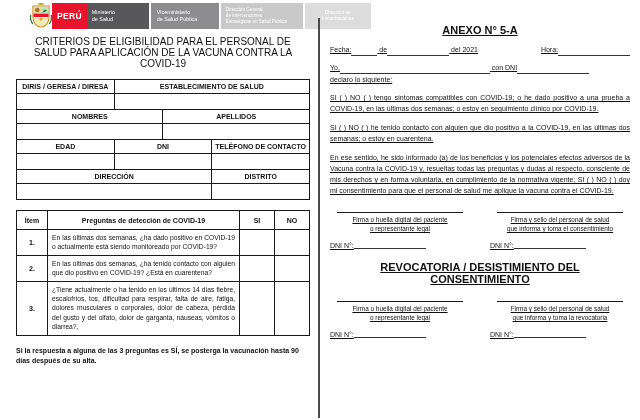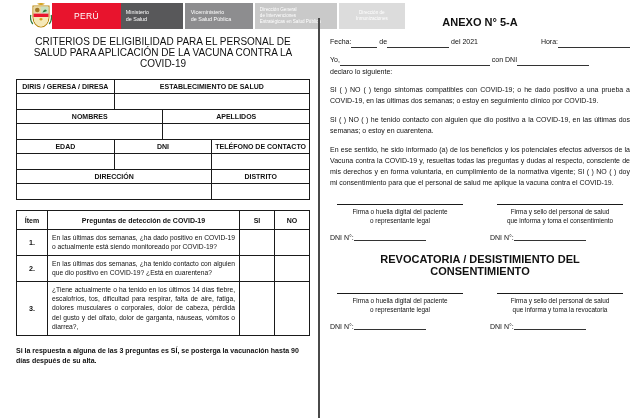--- a/index.html
+++ b/index.html
@@ -34,24 +34,24 @@
   .coat svg { display:block; }
 
   .blk {
     display: flex;
     align-items: center;
     box-sizing: border-box;
   }
   .blk-peru {
     background: #e8142d;
     color: #ffffff;
-    font-weight: normal;
+    font-weight: bold;
     font-size: 8.5px;
     letter-spacing: .3px;
-    padding: 0 22px;
+    padding: 0 5px;
     justify-content: center;
   }
   .blk-minsa {
     background: #58585a;
     color: #ffffff;
     font-size: 5.4px;
     line-height: 7px;
     padding: 0 6px 0 5px;
     width: 62px;
   }
@@ -173,22 +173,23 @@
     font-weight: bold;
     line-height: 10.5px;
     margin-top: 10px;
     width: 292px;
   }
 
   
   .right-panel {
     position: absolute;
     left: 330px;
-    top: 16px;
+    top: 24px;
     width: 300px;
+    text-decoration: underline;
   }
   .anexo5-title {
     text-align: center;
     font-weight: bold;
     font-size: 11px;
     margin: 0 0 8px 0;
   }
   .anexo5-sub {
     text-align: center;
     font-weight: bold;

